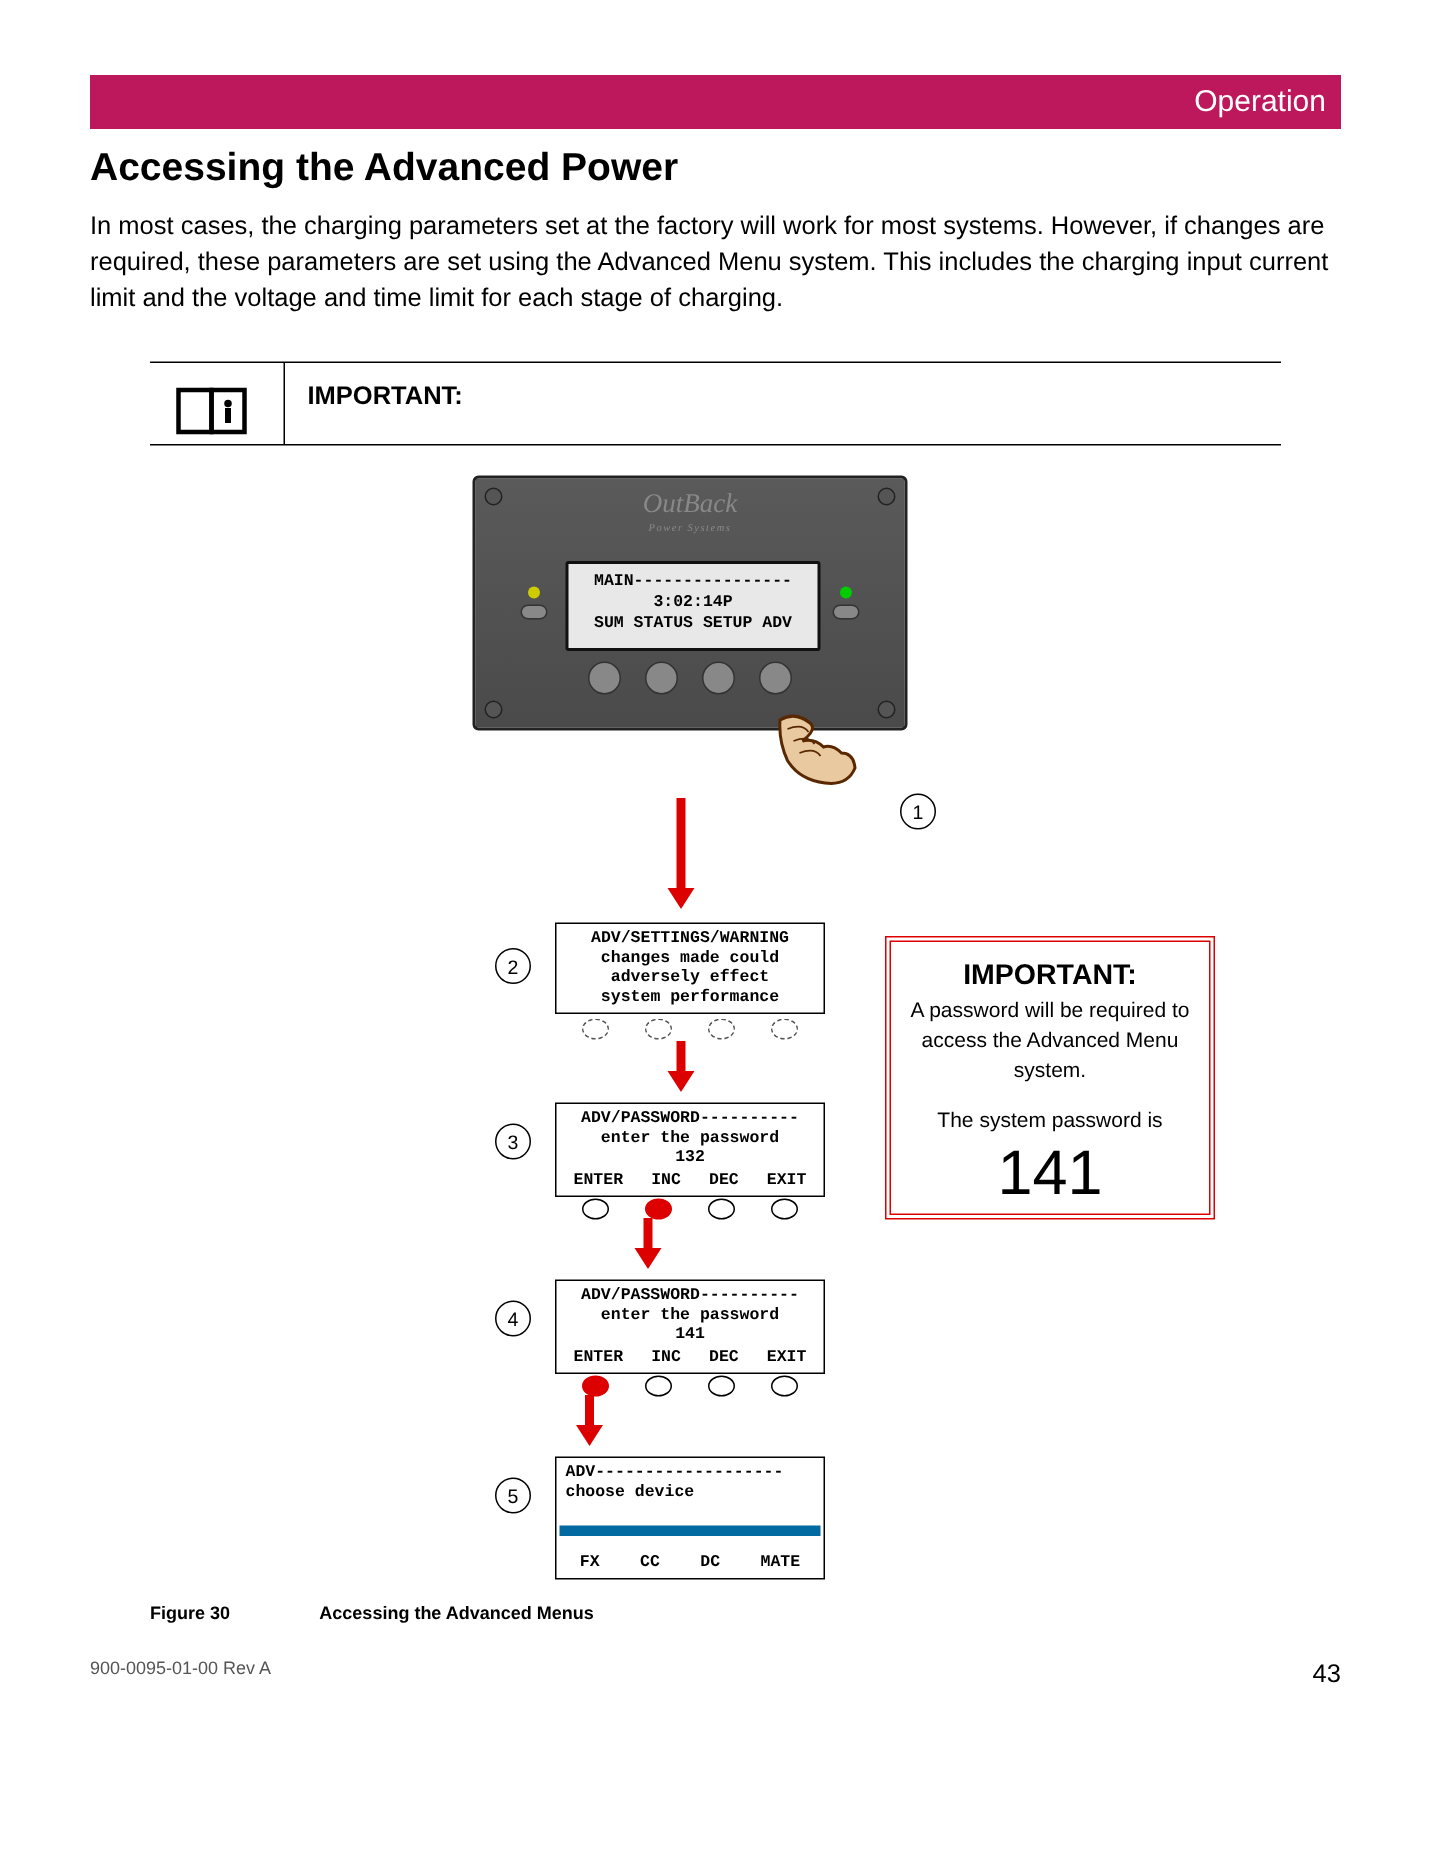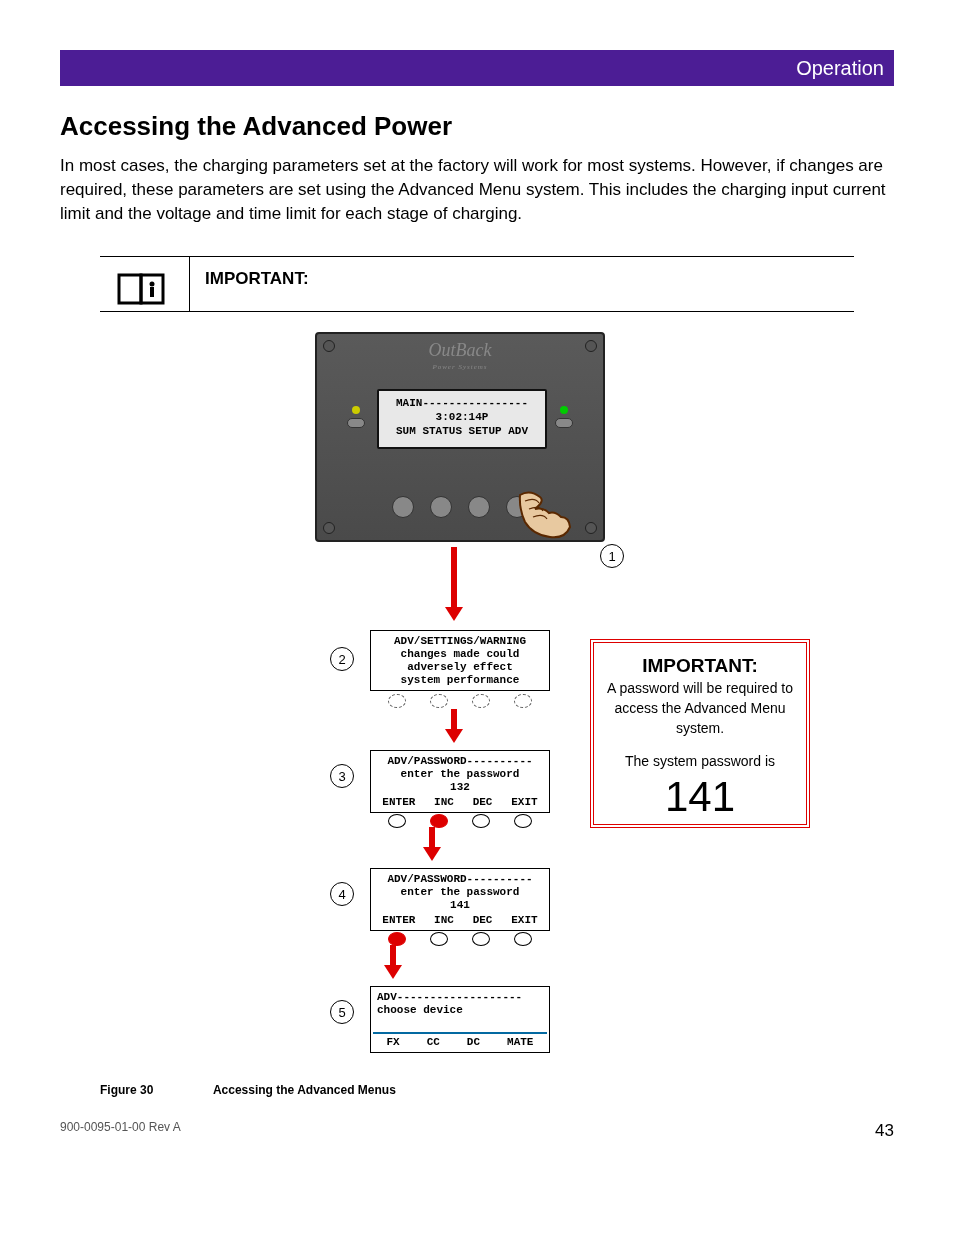--- a/index.html
+++ b/index.html
@@ -7,26 +7,26 @@
     font-family: "Segoe UI", Arial, sans-serif;
     background: #fff;
     width: 954px;
     margin: 0 auto;
     padding: 50px 60px 20px;
     color: #000;
     font-size: 15px;
     line-height: 1.4;
   }
   .topbar {
-    background: #4c1d95;
+    background: #be185d;
     color: #fff;
     padding: 4px 10px;
     text-align: right;
     font-size: 20px;
-    margin-bottom: 22px;
+    margin-bottom: 7px;
   }
   h1.main {
     font-size: 26px;
     font-weight: 700;
     margin-bottom: 10px;
   }
   p.intro {
     font-size: 17px;
     margin-bottom: 30px;
   }
@@ -66,21 +66,21 @@
   }
   .diagram-area {
     position: relative;
     height: 740px;
     margin: 0 auto 10px;
   }
   
   .device {
     position: absolute;
     left: 255px; top: 0;
-    width: 290px; height: 210px;
+    width: 290px; height: 170px;
     background: linear-gradient(#5a5a5a,#4a4a4a);
     border: 2px solid #222;
     border-radius: 4px;
   }
   .screw { position: absolute; width: 12px; height: 12px; border-radius: 50%; background: #555; border: 1px solid #222; }
   .screw.tl { top: 6px; left: 6px; }
   .screw.tr { top: 6px; right: 6px; }
   .screw.bl { bottom: 6px; left: 6px; }
   .screw.br { bottom: 6px; right: 6px; }
   .led { position: absolute; width: 8px; height: 8px; border-radius: 50%; }
@@ -347,21 +347,21 @@
 
   <div class="arrow" style="top:613px; left:326px;">
     <div class="shaft" style="height:20px;"></div>
       <div class="head"></div>
   </div>
 
   <div class="lcdbox" style="top:654px;">
     <span class="row" style="text-align:left; padding-left:4px;">ADV-------------------</span>
     <span class="row" style="text-align:left; padding-left:4px;">choose device</span>
     <span class="row">&nbsp;</span>
-    <div class="softrow" style="border-top:2px solid #0369a1; padding-top:2px;">
+    <div class="softrow" style="border-top:7px solid #0369a1; padding-top:12px;">
       <span>FX</span>
       <span>CC</span>
       <span>DC</span>
       <span>MATE</span>
     </div>
   </div>
   <div class="stepnum" style="top:668px; left:270px;">5</div>
 
   <div class="pwdbox">
     <div class="hdr">IMPORTANT:</div>

